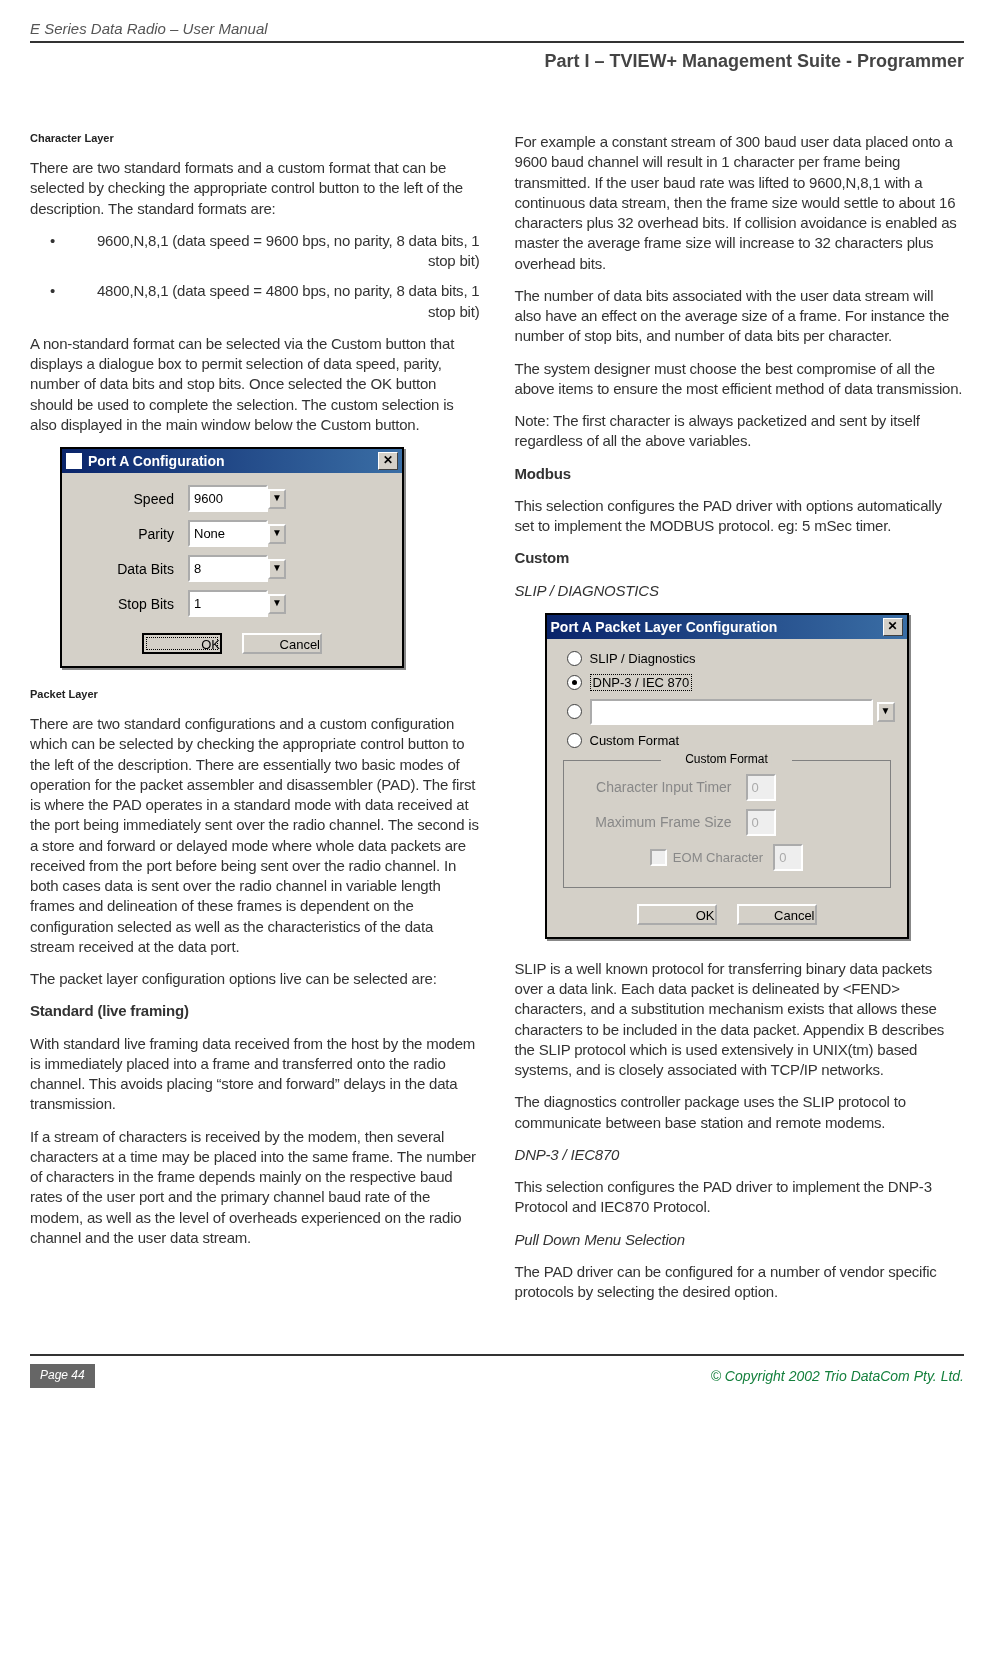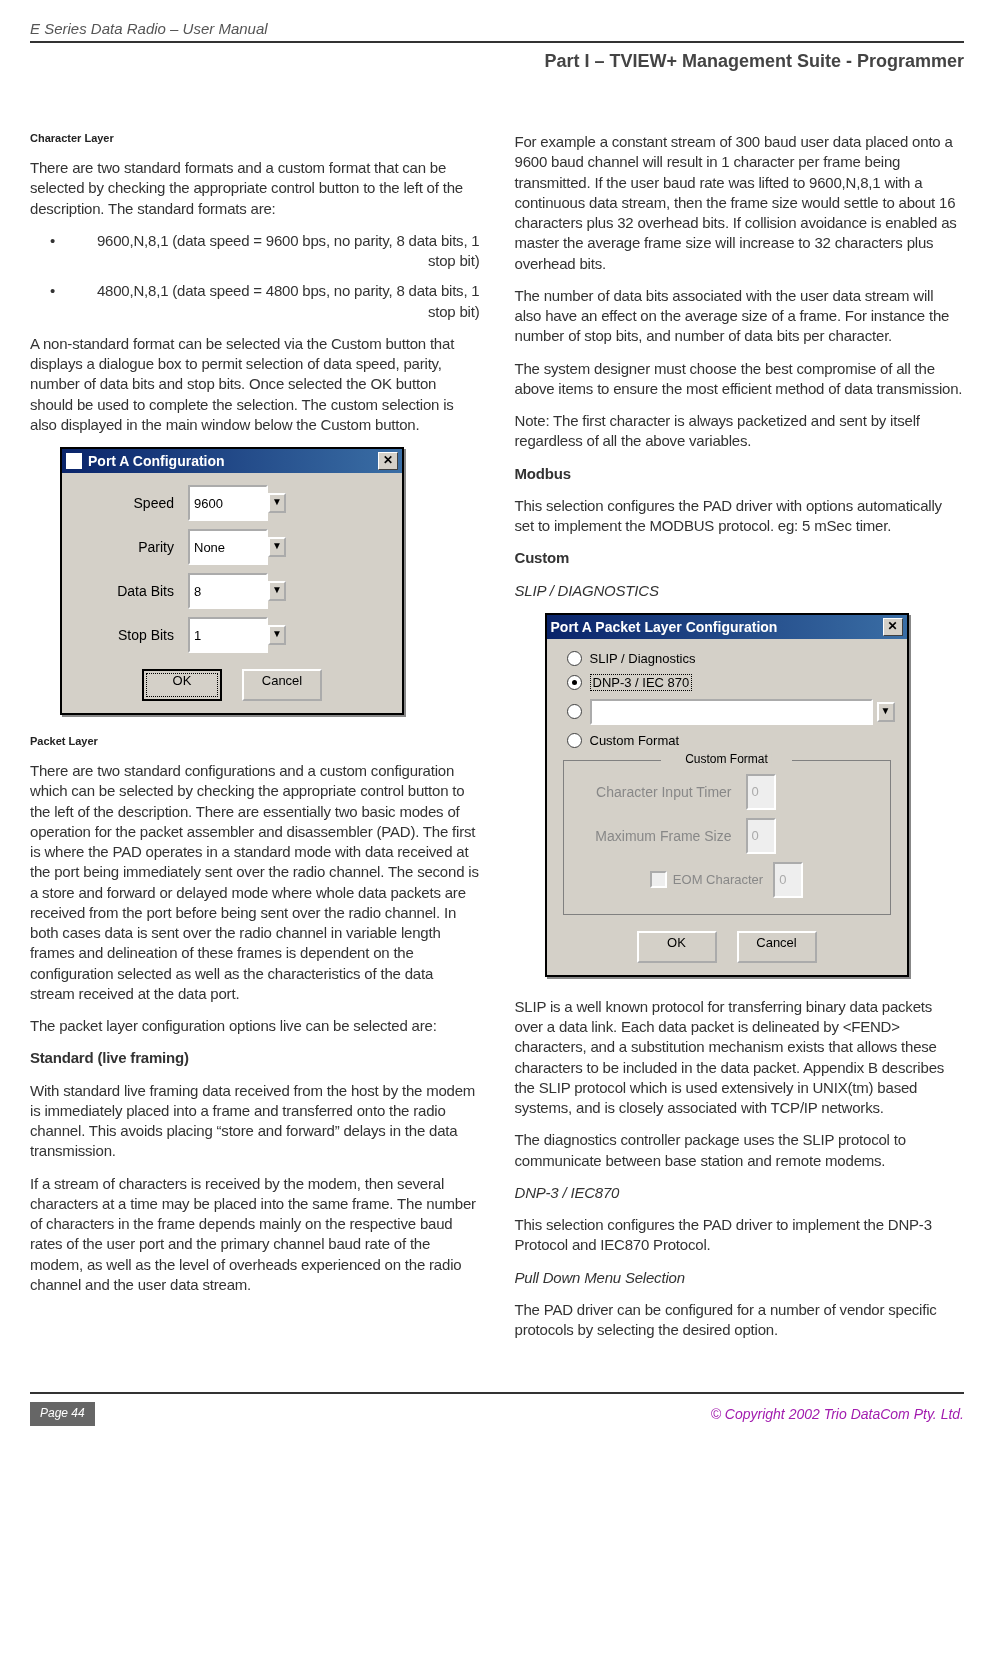--- a/index.html
+++ b/index.html
@@ -136,21 +136,21 @@
     text-align: right;
     margin-right: 14px;
     font-size: 14px;
     color: #000;
   }
   .form-row .field {
     display: flex;
     align-items: center;
   }
   .form-row input[type="text"] {
-    height: 36px;
+    height: 27px;
     border: 2px inset #fff;
     background: #fff;
     font-size: 13px;
     padding: 0 4px;
     width: 80px;
     box-sizing: border-box;
   }
   .dd-btn {
     width: 18px; height: 20px;
     background: #d4d0c8;
@@ -161,25 +161,25 @@
     box-sizing: border-box;
   }
   .btn-row {
     display: flex;
     justify-content: center;
     gap: 20px;
     margin-top: 16px;
   }
   .win-btn {
     min-width: 80px;
-    height: 32px;
+    height: 21px;
     background: #d4d0c8;
     border: 2px outset #fff;
     font-size: 13px;
-    text-align: center;
+    text-align: right;
     line-height: 20px;
     box-sizing: border-box;
   }
   .win-btn.default {
     outline: 1px dotted #000;
     outline-offset: -5px;
     border: 2px solid #000;
   }
 
   
@@ -263,21 +263,21 @@
   .footer .pagebox {
     background: #666;
     color: #fff;
     padding: 4px 10px;
     font-style: italic;
     font-size: 12px;
   }
   .footer .copyright {
     font-style: italic;
     font-size: 14px;
-    color: #a21caf;
+    color: #15803d;
     padding: 4px 0;
   }
 </style>
 </head>
 <body>
 
 <div class="page">
   <div class="top-header">E Series Data Radio – User Manual</div>
   <hr class="top-rule">
   <div class="section-title">Part I – TVIEW+ Management Suite - Programmer</div>

